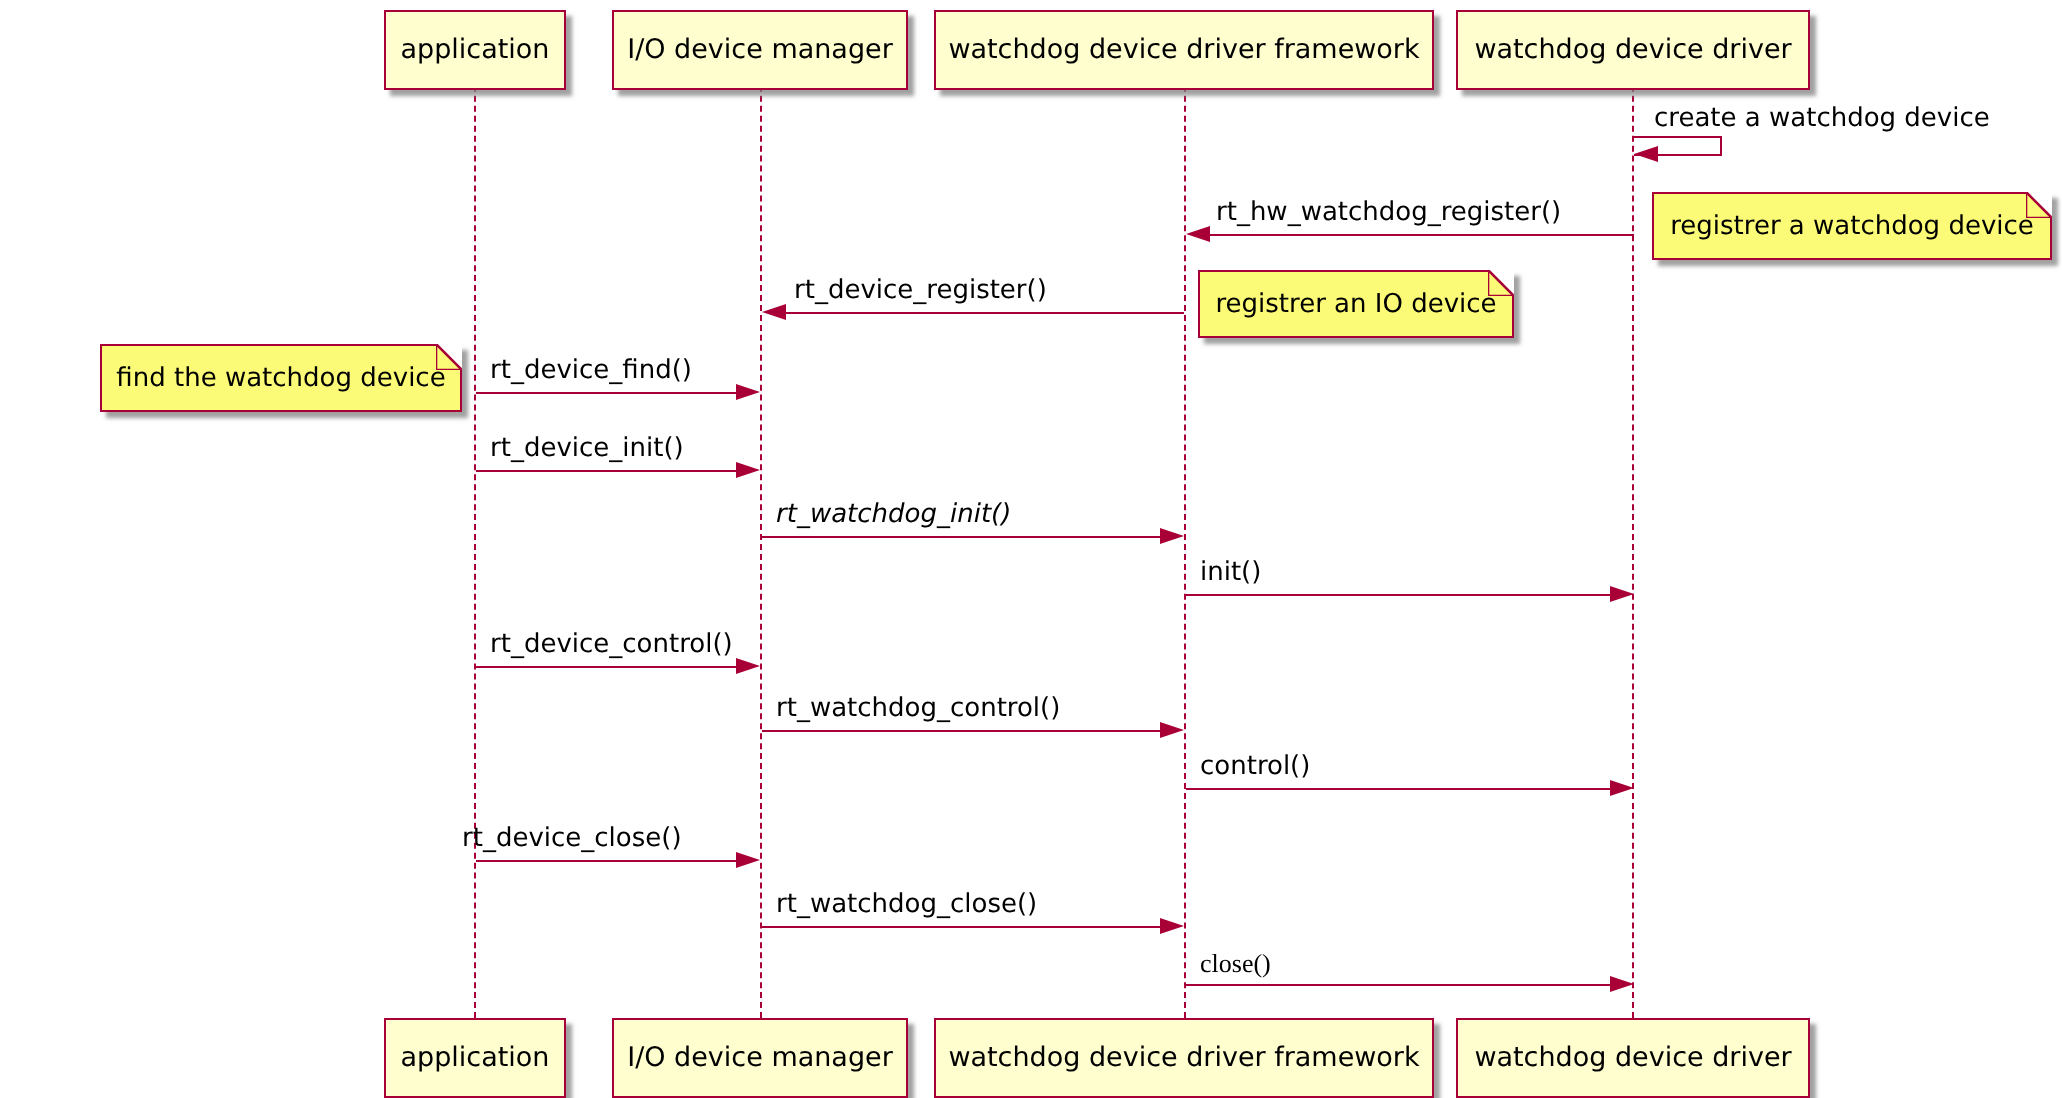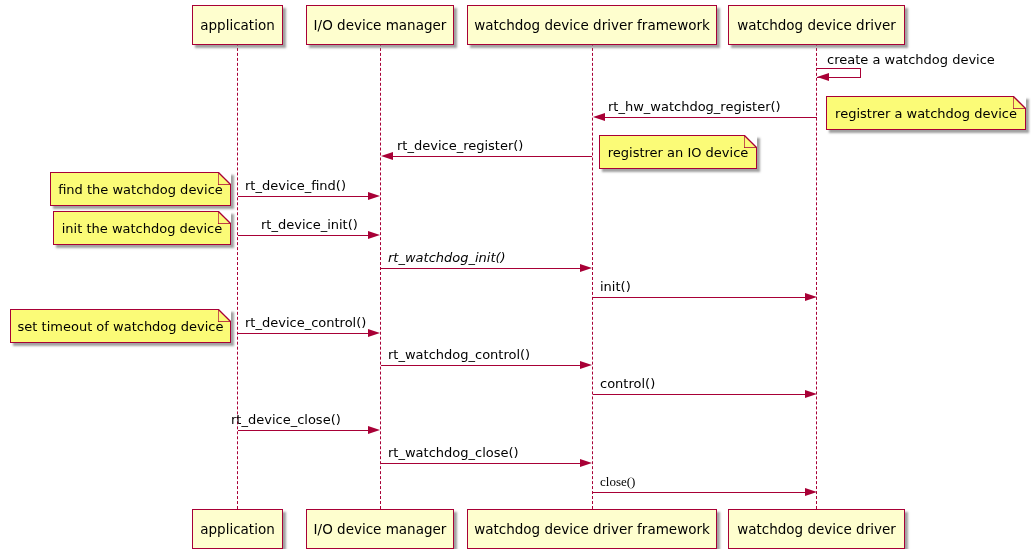--- a/index.html
+++ b/index.html
@@ -128,21 +128,21 @@
     <div class="head head-left" style="left:381px;top:152px;"></div>
   </div>
 
   <div>
     <span class="mlabel" style="left:245px;top:178px;">rt_device_find()</span>
     <div class="mline" style="left:238px;top:196px;width:130px;"></div>
     <div class="head head-right" style="left:368px;top:192px;"></div>
   </div>
 
   <div>
-    <span class="mlabel" style="left:261px;top:217px;">rt_device_init()</span>
+    <span class="mlabel" style="left:245px;top:217px;">rt_device_init()</span>
     <div class="mline" style="left:238px;top:235px;width:130px;"></div>
     <div class="head head-right" style="left:368px;top:231px;"></div>
   </div>
 
   <div>
     <span class="mlabel" style="left:388px;top:250px;font-style:italic;">rt_watchdog_init()</span>
     <div class="mline" style="left:381px;top:268px;width:199px;"></div>
     <div class="head head-right" style="left:580px;top:264px;"></div>
   </div>
 
@@ -208,32 +208,16 @@
 
   <div class="note" style="left:50px;top:172px;width:181px;height:25px;">
     <svg class="fold" width="13" height="13" viewBox="0 0 13 13">
       <polygon points="0,0 13,0 13,13" fill="#FFFFFF"></polygon>
       <polyline points="0,0 13,13" stroke="#A80036" stroke-width="1.3" fill="none"></polyline>
       <polyline points="0,0 0,13 13,13" stroke="#A80036" stroke-width="1.3" fill="none"></polyline>
     </svg>
     <span>find the watchdog device</span>
   </div>
 
-  <div class="note" style="left:53px;top:211px;width:178px;height:26px;">
-    <svg class="fold" width="13" height="13" viewBox="0 0 13 13">
-      <polygon points="0,0 13,0 13,13" fill="#FFFFFF"></polygon>
-      <polyline points="0,0 13,13" stroke="#A80036" stroke-width="1.3" fill="none"></polyline>
-      <polyline points="0,0 0,13 13,13" stroke="#A80036" stroke-width="1.3" fill="none"></polyline>
-    </svg>
-    <span>init the watchdog device</span>
-  </div>
-
-  <div class="note" style="left:10px;top:309px;width:221px;height:26px;">
-    <svg class="fold" width="13" height="13" viewBox="0 0 13 13">
-      <polygon points="0,0 13,0 13,13" fill="#FFFFFF"></polygon>
-      <polyline points="0,0 13,13" stroke="#A80036" stroke-width="1.3" fill="none"></polyline>
-      <polyline points="0,0 0,13 13,13" stroke="#A80036" stroke-width="1.3" fill="none"></polyline>
-    </svg>
-    <span>set timeout of watchdog device</span>
-  </div>
+
 
 
 </div>
 
 </body></html>

